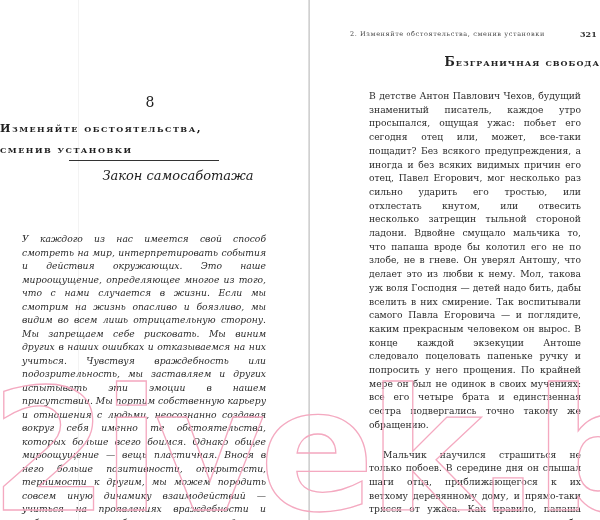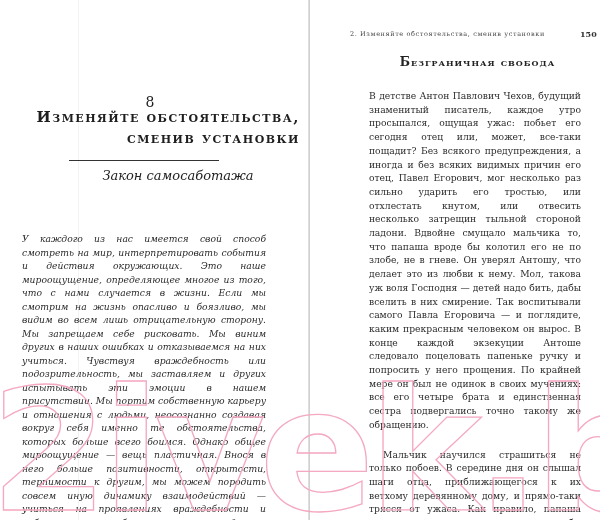--- a/index.html
+++ b/index.html
@@ -21,23 +21,23 @@
       position: absolute; left: 78px; top: 0; width: 1px; height: 520px;
       background: #f3f3f3;
     }
 
     
     .chapter-num {
       position: absolute; left: 0; width: 300px; top: 94px;
       text-align: center; font-size: 14px; color: #222;
     }
     .chapter-title {
-      position: absolute; left: 0; width: 300px; top: 107px;
-      text-align: right; font-variant: small-caps; letter-spacing: 1.5px;
-      font-size: 15px; line-height: 21px; color: #1e1e1e; font-weight: bold;
+      position: absolute; left: 0; width: 300px; top: 118px;
+      text-align: left; font-variant: small-caps; letter-spacing: 1.5px;
+      font-size: 11px; line-height: 21px; color: #1e1e1e; font-weight: bold;
     }
     .chapter-rule {
       position: absolute; left: 69px; width: 150px; top: 160px; height: 1px;
       background: #333;
     }
     .chapter-law {
       position: absolute; left: 0; width: 300px; top: 168px;
       text-align: center; font-style: italic; font-size: 13px; color: #222; margin-left: 28px;
     }
     .intro {
@@ -51,21 +51,21 @@
     .running-head {
       position: absolute; left: 350px; top: 30px; width: 200px;
       font-size: 6.5px; letter-spacing: 0.6px; color: #444; white-space: nowrap;
     }
     .folio {
       position: absolute; left: 580px; top: 29px;
       font-size: 8px; font-weight: bold; color: #333;
     }
     .section-title {
       position: absolute; left: 355px; width: 245px; top: 55px;
-      text-align: center; font-variant: small-caps; font-weight: bold;
+      text-align: right; font-variant: small-caps; font-weight: bold;
       letter-spacing: 1px; font-size: 12px; color: #222;
     }
     .body-text {
       position: absolute; left: 353px; width: 244px; top: 73px;
       font-size: 9.2px; line-height: 13.7px; text-align: justify;
       color: #2c2c2c; margin: 0;
     }
     .body-text p { margin: 16px; }
     .body-text p + p { text-indent: 14px; }
 
@@ -95,21 +95,21 @@
     <div class="chapter-rule"></div>
     <div class="chapter-law">Закон самосаботажа</div>
     <p class="intro" lang="ru">У каждого из нас имеется свой способ смотреть на мир, интерпретировать события и действия окружающих. Это наше мироощущение, определяющее многое из того, что с нами случается в жизни. Если мы смотрим на жизнь опасливо и боязливо, мы видим во всем лишь отрицательную сторону. Мы запрещаем себе рисковать. Мы виним других в наших ошибках и отказываемся на них учиться. Чувствуя враждебность или подозрительность, мы заставляем и других испытывать эти эмоции в нашем присутствии. Мы портим собственную карьеру и отношения с людьми, неосознанно создавая вокруг себя именно те обстоятельства, которых больше всего боимся. Однако общее мироощущение — вещь пластичная. Внося в него больше позитивности, открытости, терпимости к другим, мы можем породить совсем иную динамику взаимодействий — учиться на проявлениях враждебности и неблагоприятных обстоятельствах, создавать интересные возможности практически из ничего, привлекать к себе людей. Мы просто обязаны исследовать границы и возможности собственной силы воли.</p>
   </div>
 
   <div class="gutter"></div>
 
   <div class="page page-right"></div>
 
   <div class="running-head">2. Изменяйте обстоятельства, сменив установки</div>
-  <div class="folio">150</div>
+  <div class="folio">321</div>
   <div class="section-title">Безграничная свобода</div>
   <div class="body-text" lang="ru">
     <p>В детстве Антон Павлович Чехов, будущий знаменитый писатель, каждое утро просыпался, ощущая ужас: побьет его сегодня отец или, может, все-таки пощадит? Без всякого предупреждения, а иногда и без всяких видимых причин его отец, Павел Егорович, мог несколько раз сильно ударить его тростью, или отхлестать кнутом, или отвесить несколько затрещин тыльной стороной ладони. Вдвойне смущало мальчика то, что папаша вроде бы колотил его не по злобе, не в гневе. Он уверял Антошу, что делает это из любви к нему. Мол, такова уж воля Господня — детей надо бить, дабы вселить в них смирение. Так воспитывали самого Павла Егоровича — и поглядите, каким прекрасным человеком он вырос. В конце каждой экзекуции Антоше следовало поцеловать папеньке ручку и попросить у него прощения. По крайней мере он был не одинок в своих мучениях: все его четыре брата и единственная сестра подвергались точно такому же обращению.</p>
     <p>Мальчик научился страшиться не только побоев. В середине дня он слышал шаги отца, приближающегося к их ветхому деревянному дому, и прямо-таки трясся от ужаса. Как правило, папаша являлся в этот час для того, чтобы попросить Антошу заменить его в принадлежащей ему бакалейной лавке. Семья жила тогда в захолустном Таганроге. Почти весь год в лавке стоял невыносимый холод. Стоя или сидя за прилавком, Антон пытался делать домашнее задание, но пальцы быстро немели, а содержимое чернильницы замерзало. В этом замызганном магазинчике, где вечно царил беспорядок и несло протухшим мясом, мальчику приходилось выслушивать непристойные шуточки работавших тут украинских крестьян и становиться невольным свидетелем разнузданного поведения местных выпивох, забредавших за очередной рюмкой водки. При этом он должен был следить, чтобы каждая копейка была строго учтена, иначе его ожидала дополнительная отцовская трепка. Его часто оставляли присматривать за лавкой на целые часы, пока отец напивался на стороне.</p>
   </div>
 
   <svg class="watermark" viewBox="0 0 640 140">
     <text x="0" y="130">2ivek.by</text>
   </svg>
 </div>

